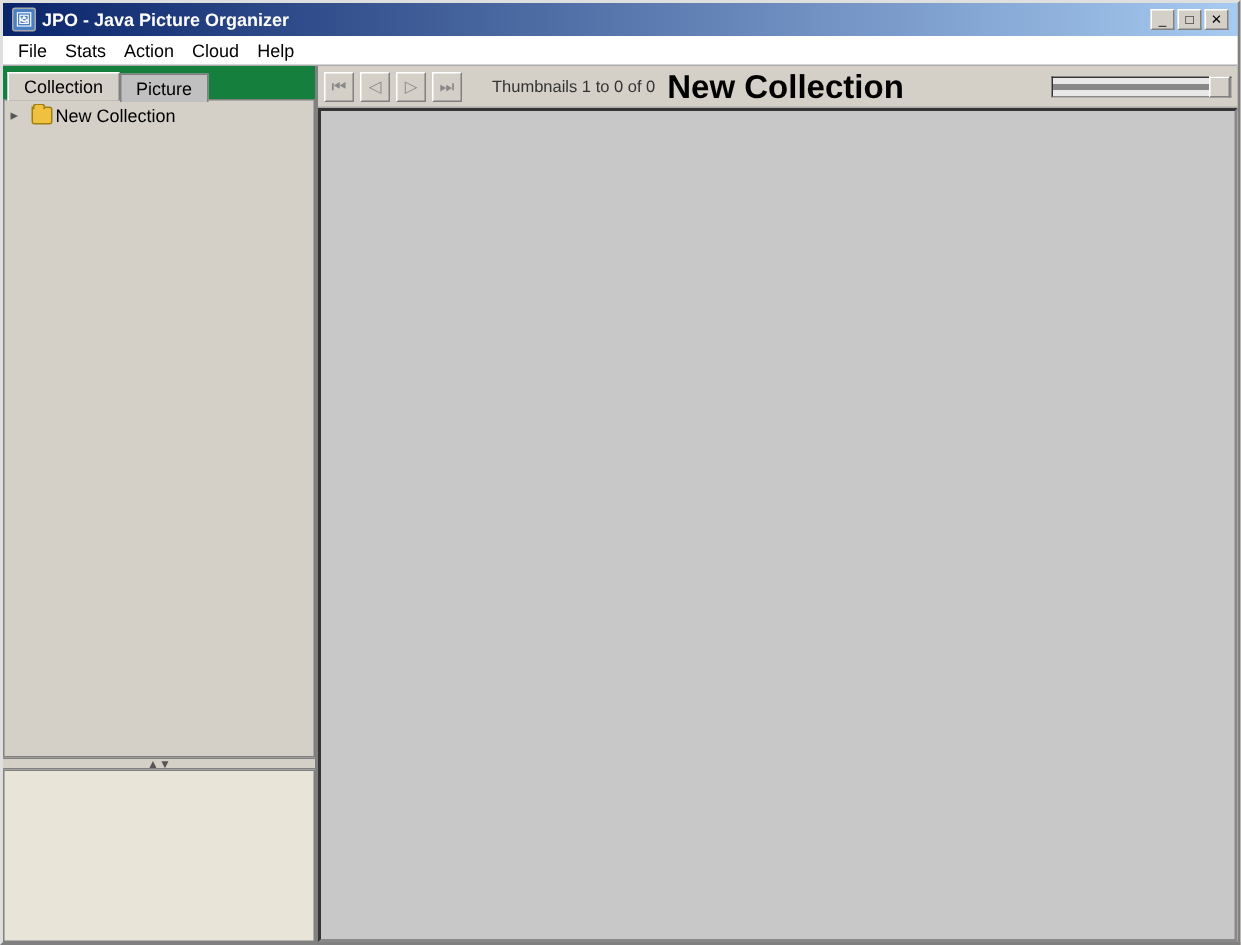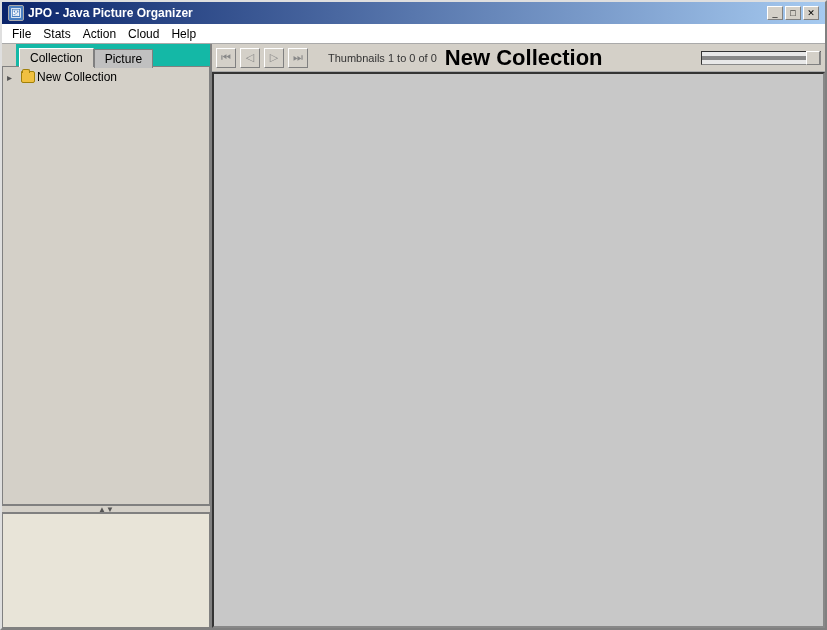--- a/index.html
+++ b/index.html
@@ -101,24 +101,23 @@
       width: 210px;
       display: flex;
       flex-direction: column;
       flex-shrink: 0;
       border-right: 2px solid #808080;
     }
 
     
     .tab-bar {
       display: flex;
-      background: #14b8a6;
+      background: #15803d;
       padding: 3px 3px 0 3px;
       flex-shrink: 0;
-      margin-left: 14px;
     }
     .tab {
       padding: 2px 10px;
       font-size: 12px;
       cursor: pointer;
       border: 1px solid #808080;
       border-bottom: none;
       background: #d4d0c8;
       position: relative;
       top: 1px;

